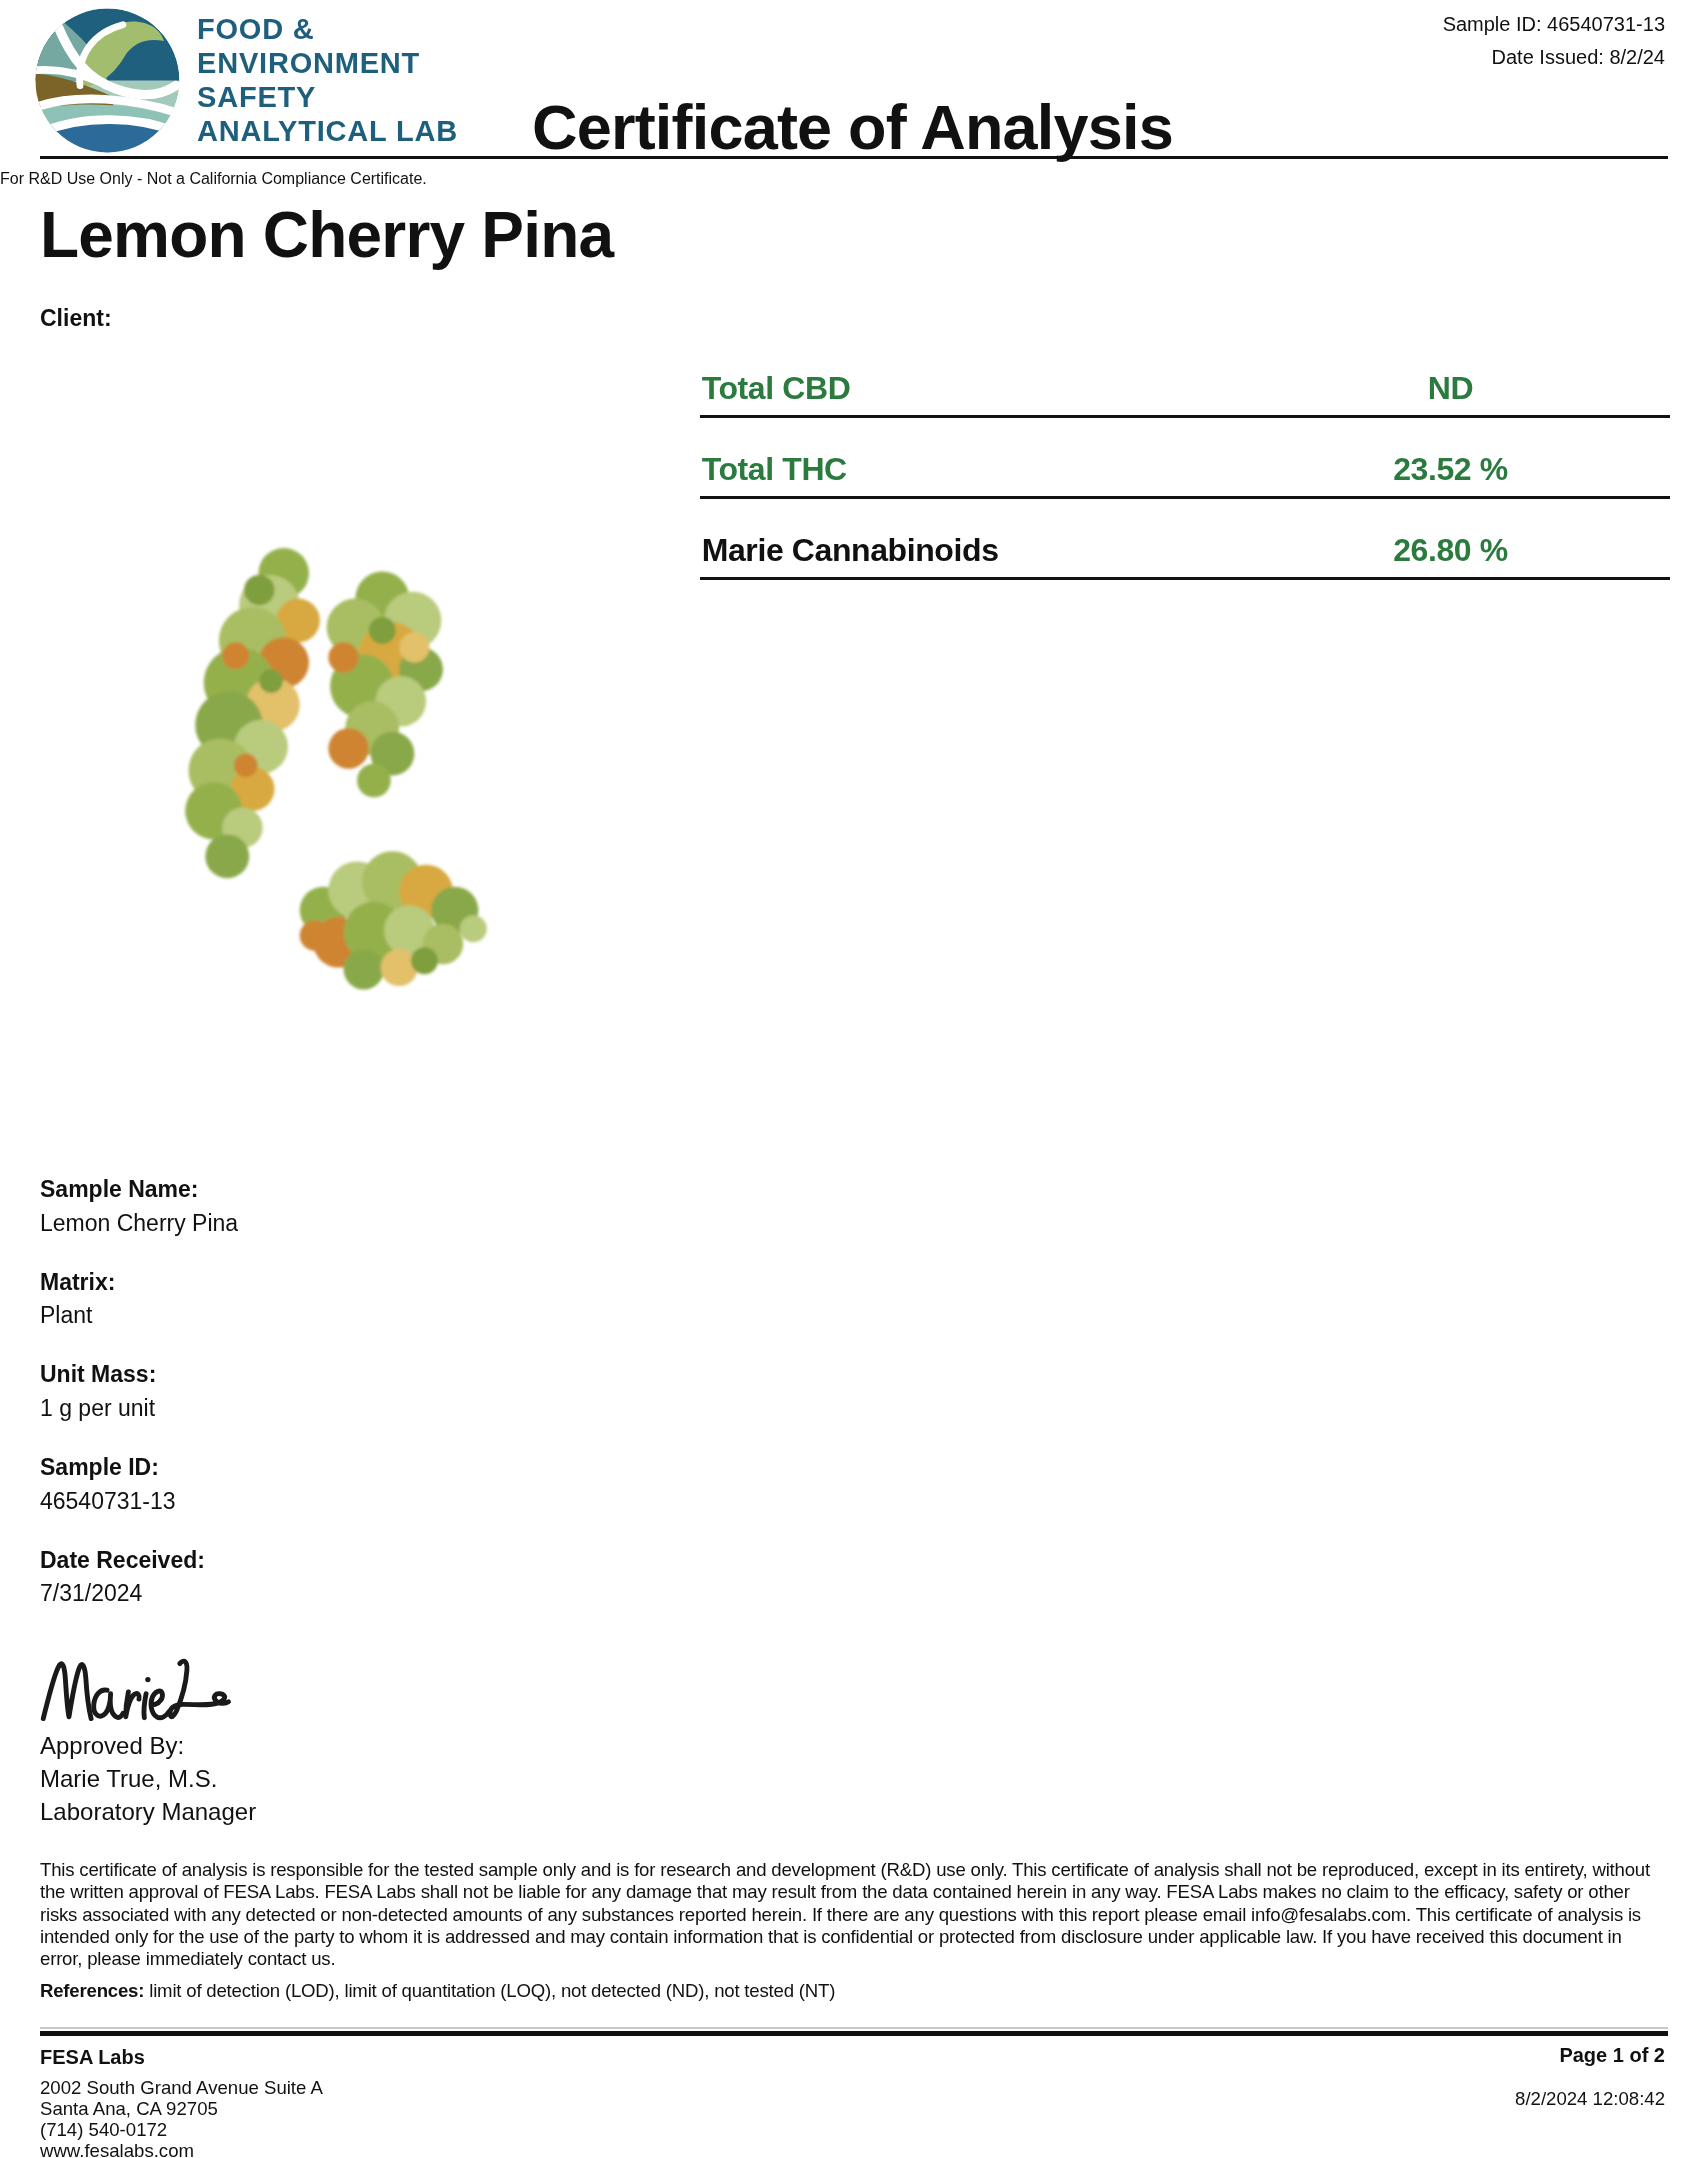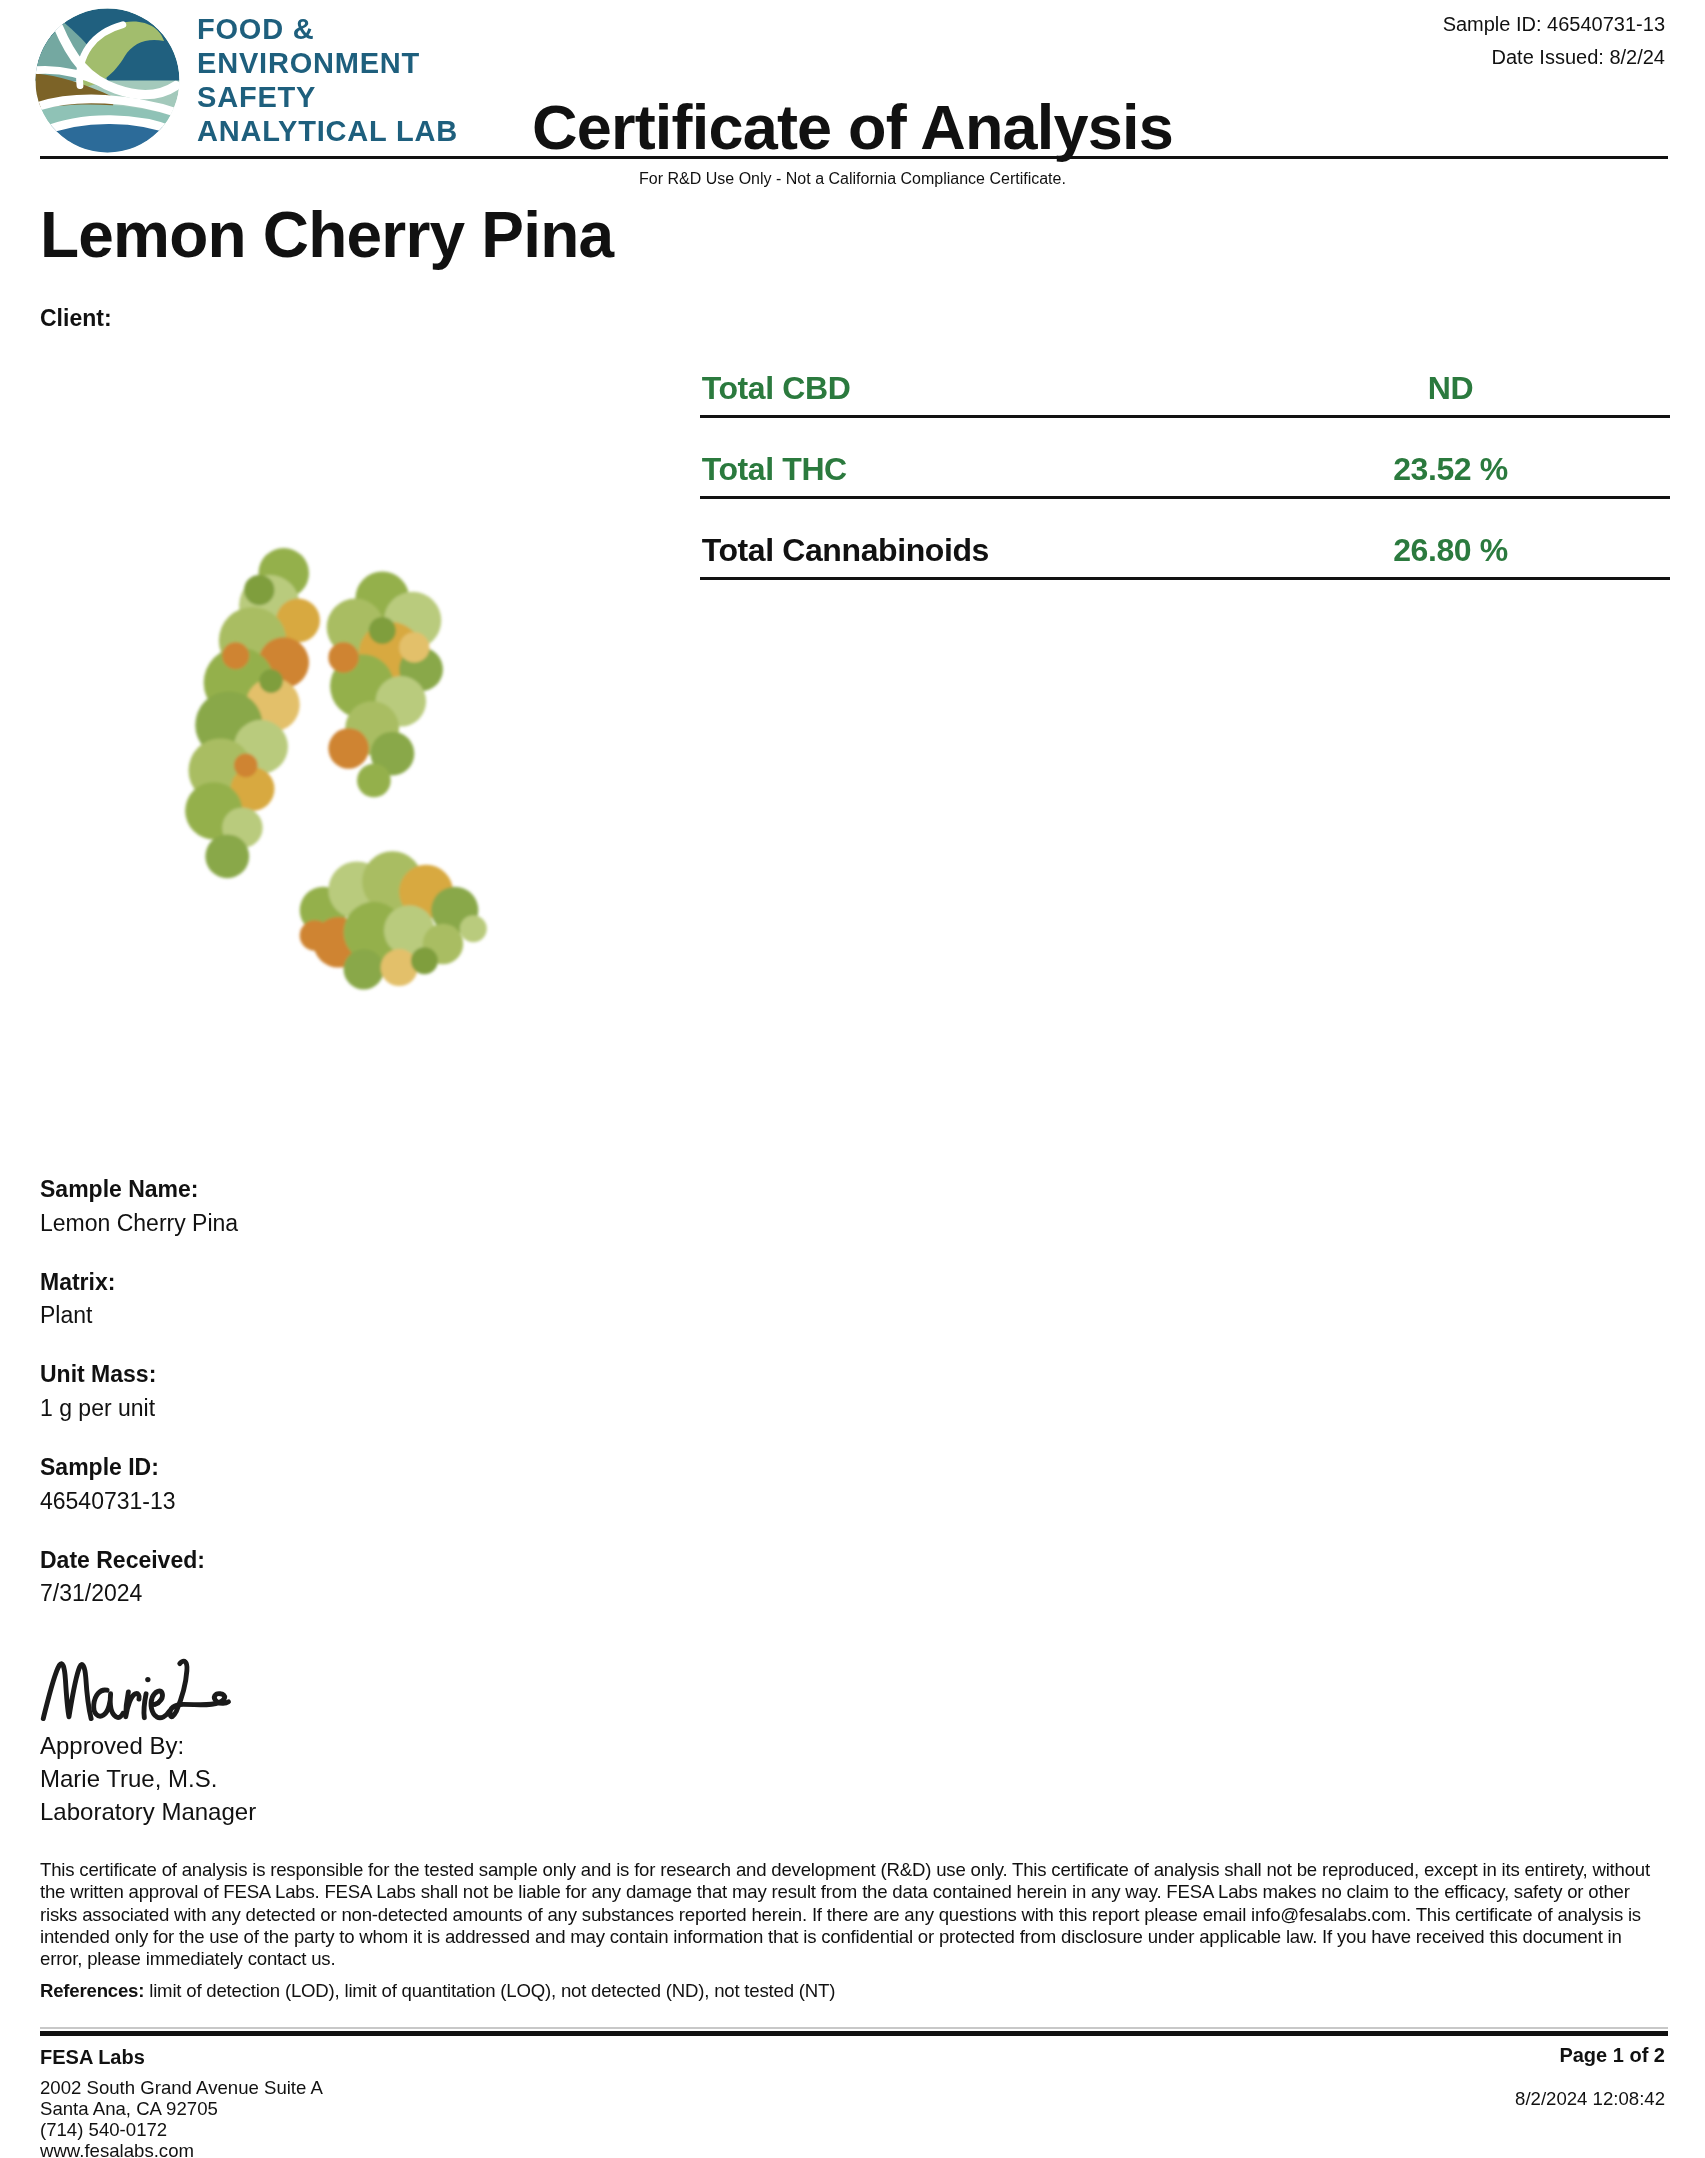--- a/index.html
+++ b/index.html
@@ -20,21 +20,21 @@
   }
   .meta-block {
     position:absolute; right:40px; top:8.4px; text-align:right;
     font-size:20px; line-height:33px; color:#111;
   }
   .doc-title {
     position:absolute; left:0; right:0; top:91px; text-align:center;
     font-size:63px; font-weight:bold; letter-spacing:-0.8px;
   }
   .header-divider { position:absolute; left:40px; right:37px; top:156px; height:3.4px; background:#111; }
-  .doc-subtitle { position:absolute; left:0; right:0; top:170px; text-align:center; font-size:16px; }
+  .doc-subtitle { position:absolute; left:0; right:0; top:170px; font-size:16px; }
 
   .product-name {
     position:absolute; left:40px; top:202px;
     font-size:64px; font-weight:bold; letter-spacing:-0.8px; line-height:67px;
     white-space:nowrap;
   }
   .client-label { position:absolute; left:40px; top:305px; font-size:23px; font-weight:bold; }
 
   
   .summary { position:absolute; left:700px; top:369px; width:970px; }
@@ -130,21 +130,21 @@
   <div class="summary">
     <div class="summary-row">
       <span class="summary-label green">Total CBD</span>
       <span class="summary-value green">ND</span>
     </div>
     <div class="summary-row">
       <span class="summary-label green">Total THC</span>
       <span class="summary-value green">23.52 %</span>
     </div>
     <div class="summary-row">
-      <span class="summary-label black">Total Cannabinoids</span>
+      <span class="summary-label black">Marie Cannabinoids</span>
       <span class="summary-value green">26.80 %</span>
     </div>
   </div>
 
   <svg class="sample-photo" viewBox="0 0 470 578">
     <defs>
         <filter id="budBlur">
           <feGaussianBlur stdDeviation="2.2"></feGaussianBlur>
         </filter>
       </defs>

